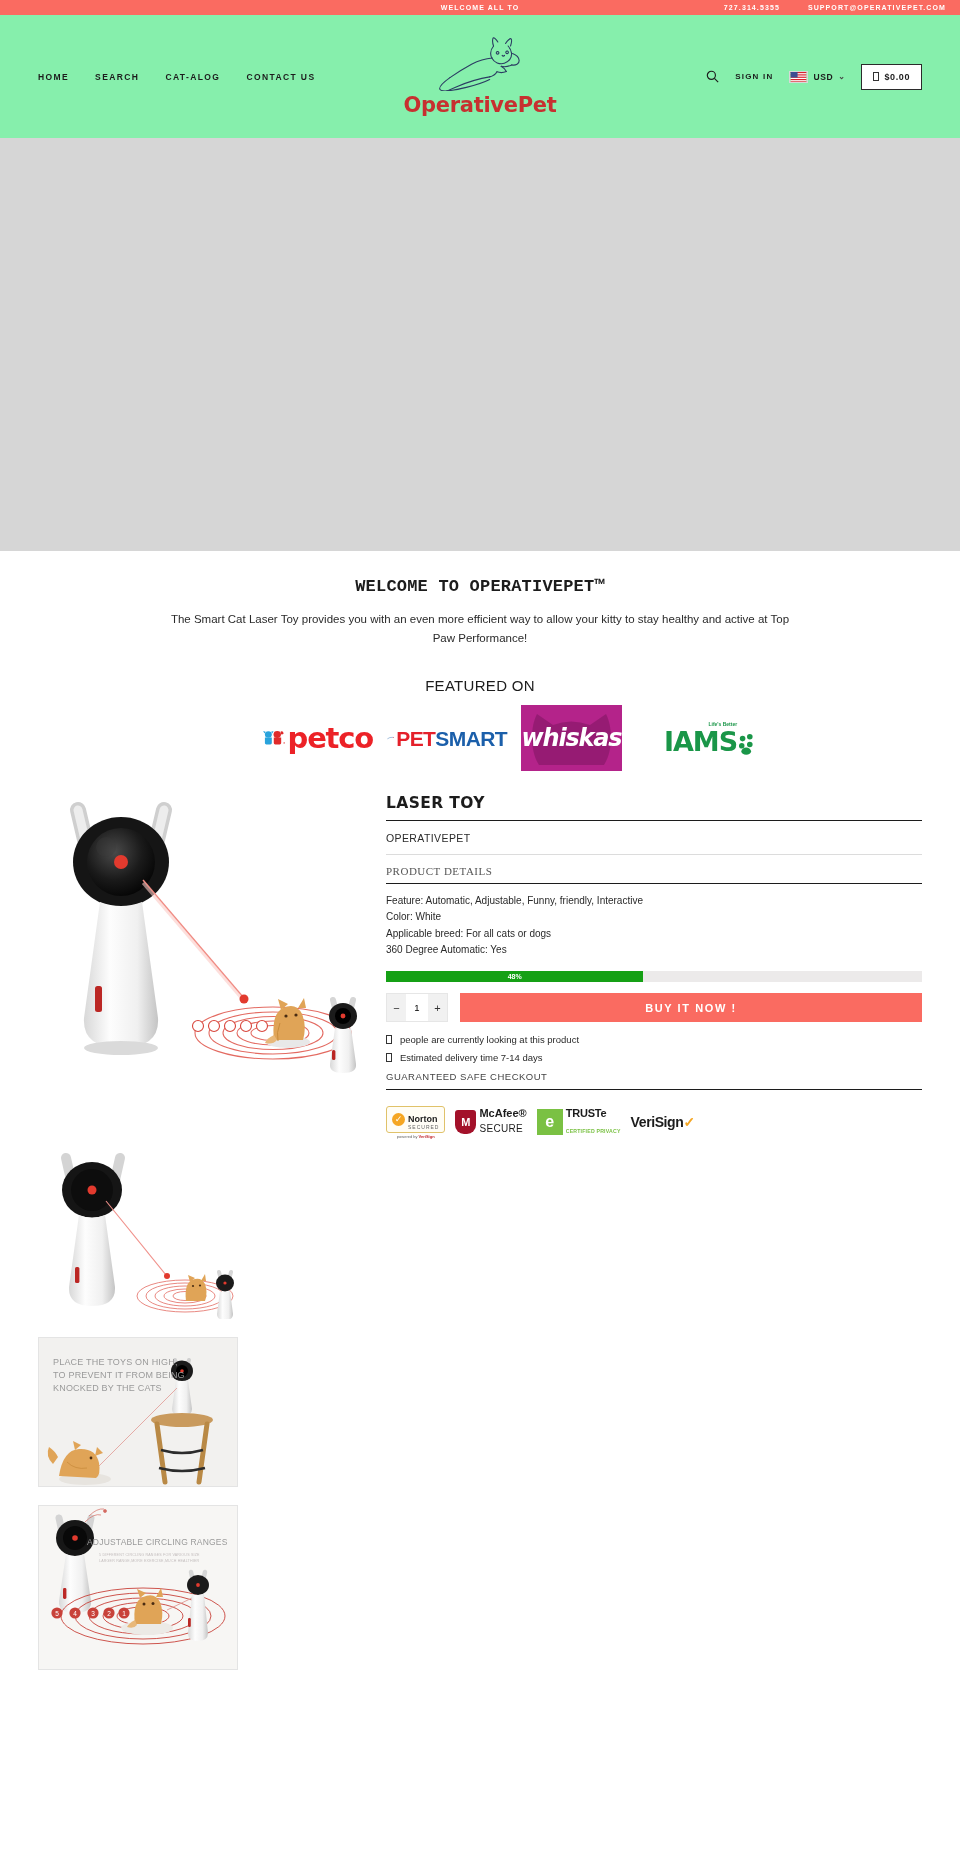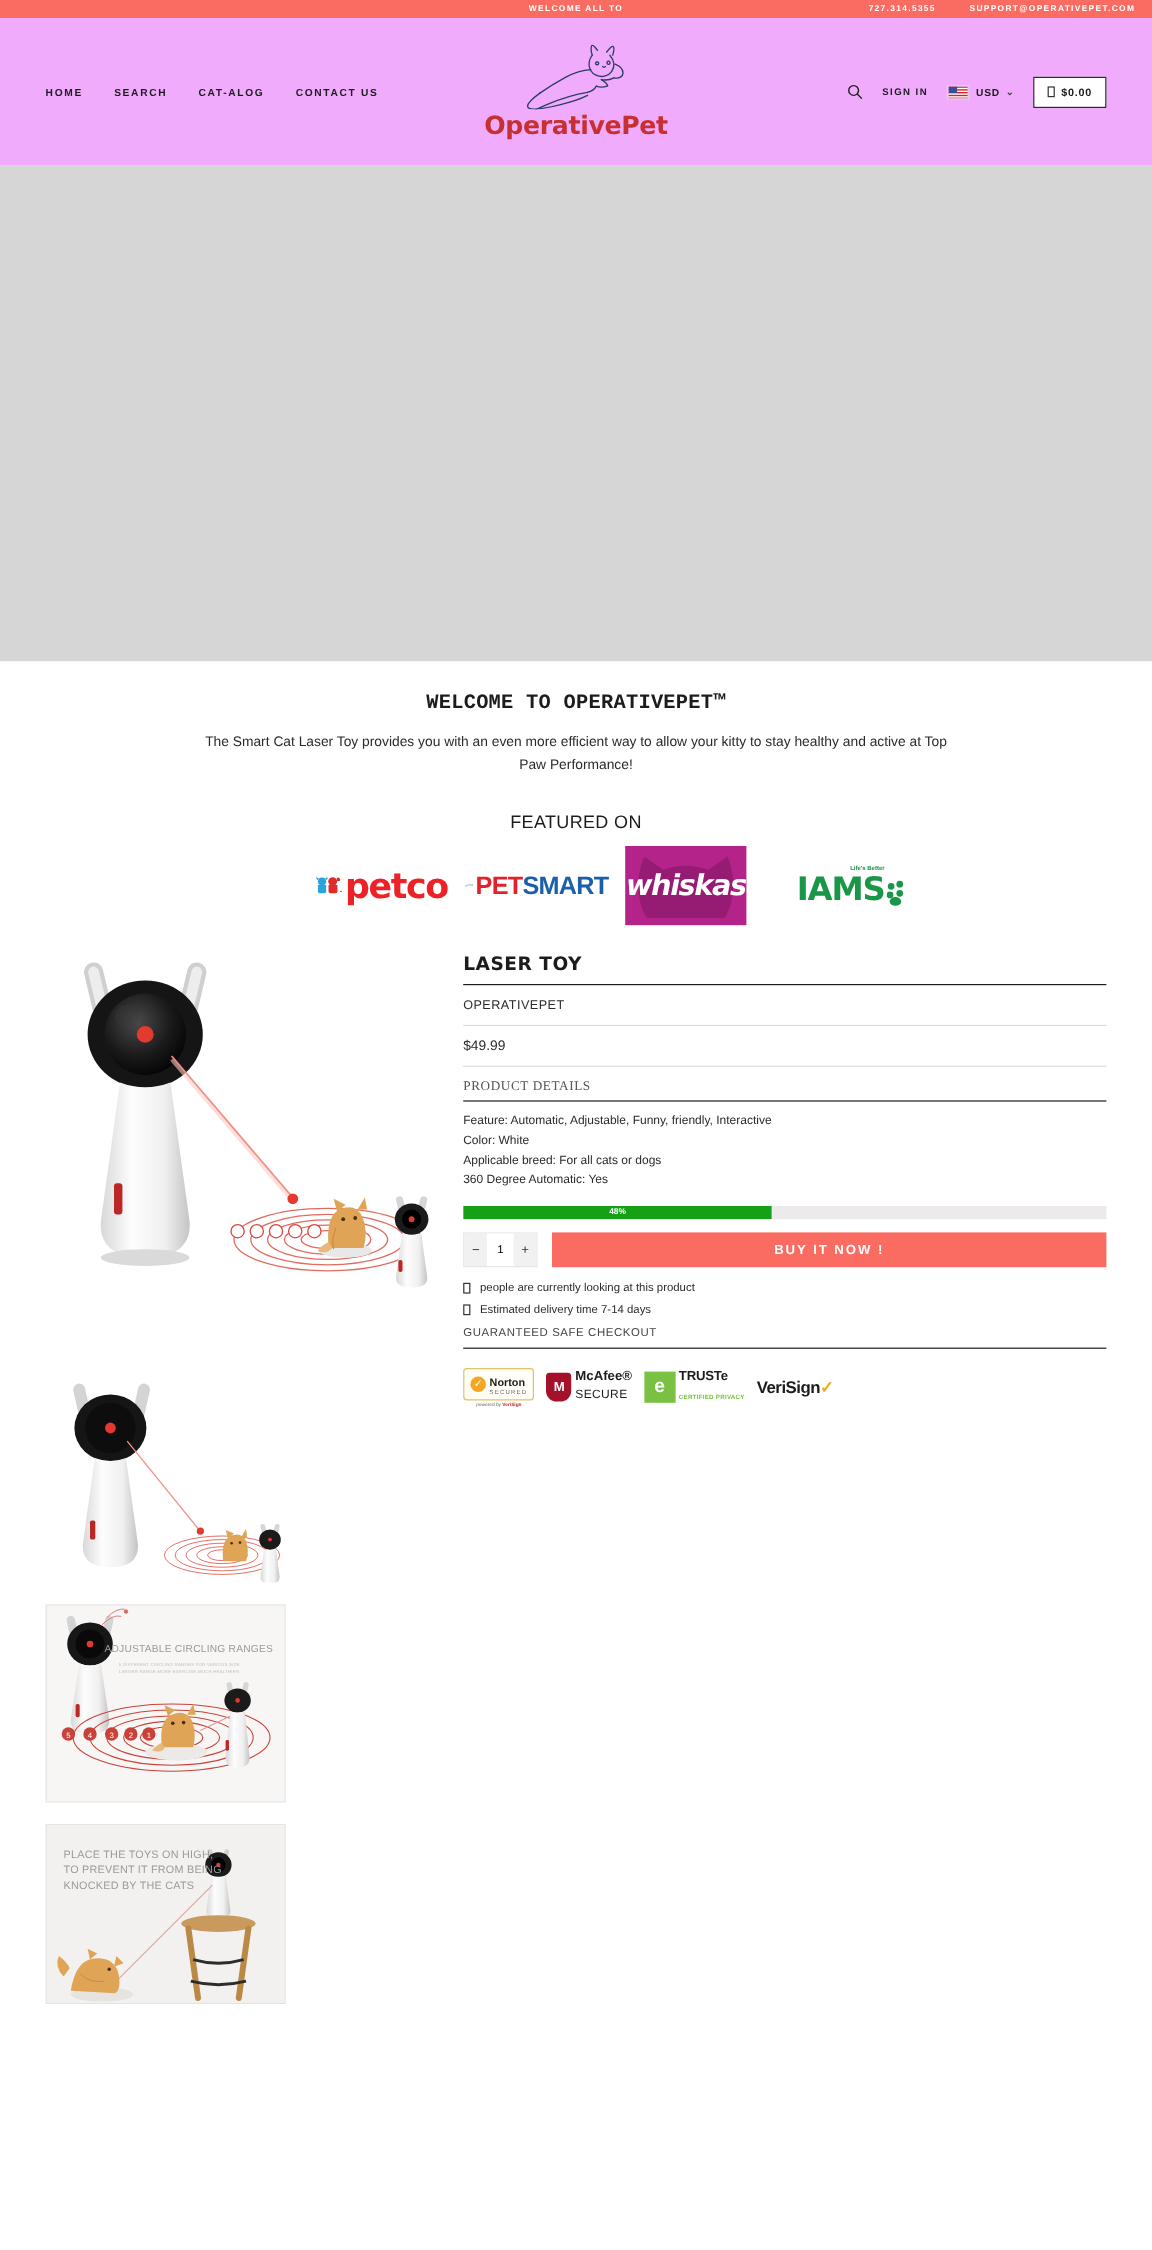--- a/index.html
+++ b/index.html
@@ -38,21 +38,21 @@
   }
   .announce-right span { white-space: nowrap; }
 
   
   .header {
     height: 123px;
     display: flex;
     align-items: center;
     padding: 0 38px;
     position: relative;
-    background: #f0abfc;
+    background: #86efac;
   }
   .nav {
     display: flex;
     gap: 26px;
     align-items: center;
   }
   .nav a {
     font-size: 8.5px;
     font-weight: 700;
     letter-spacing: 1.4px;
@@ -614,20 +614,50 @@
           </g>
           <g>
             <path d="M181 128 l2 8 M193 128 l-2 8" stroke="#d6d6d6" stroke-width="4" stroke-linecap="round" fill="none"></path>
             <ellipse cx="187" cy="139" rx="9" ry="8.5" fill="#1b1b1b"></ellipse>
             <circle cx="187" cy="139" r="1.6" fill="#e23a2e"></circle>
             <path d="M182 147 q5 2 10 0 l3 23 q0 6 -8 6 q-8 0 -8 -6 z" fill="url(#bodyg)"></path>
           </g>
         </svg>
       </div>
 
+      <div class="thumb" style="height:150px;">
+        <svg viewBox="0 0 200 150" width="200" height="150">
+          <rect width="200" height="150" fill="#f2f1ef"></rect>
+          <g>
+            <path d="M136 22 l2 7 M150 22 l-2 7" stroke="#d0d0d0" stroke-width="4" stroke-linecap="round" fill="none"></path>
+            <ellipse cx="143" cy="33" rx="11" ry="10.5" fill="#1b1b1b"></ellipse>
+            <circle cx="143" cy="33" r="6" fill="#000"></circle>
+            <circle cx="143" cy="33" r="1.8" fill="#e23a2e"></circle>
+            <path d="M137 42 q6 2 12 0 l4 29 q0 7 -10 7 q-10 0 -10 -7 z" fill="url(#bodyg)"></path>
+          </g>
+          <ellipse cx="143" cy="82" rx="31" ry="7" fill="#c99a5d"></ellipse>
+          <path d="M118 86 l8 58 M168 86 l-8 58" stroke="#b98945" stroke-width="5" fill="none" stroke-linecap="round"></path>
+          <path d="M122 112 q21 6 42 0" stroke="#2c2c2c" stroke-width="2.4" fill="none"></path>
+          <path d="M120 130 q23 6 46 0" stroke="#2c2c2c" stroke-width="2.4" fill="none"></path>
+          <path d="M138 50 L48 140" stroke="#e2a39d" stroke-width="0.9" fill="none"></path>
+          <g>
+            <ellipse cx="46" cy="141" rx="26" ry="6" fill="#e7e4df"></ellipse>
+            <path d="M20 138 q4 -26 20 -27 q17 -1 20 14 q2 12 -3 15 z" fill="#e0a457"></path>
+            <path d="M14 126 q-8 -8 -4 -17 q6 4 9 10" fill="#e0a457"></path>
+            <path d="M56 118 l2 -9 l6 6 z" fill="#e0a457"></path>
+            <path d="M36 112 l-2 -9 l8 4 z" fill="#e0a457"></path>
+            <circle cx="52" cy="120" r="1.4" fill="#4a2c12"></circle>
+            <path d="M28 124 q8 8 20 6" stroke="#c98c3c" stroke-width="0.8" fill="none"></path>
+          </g>
+        </svg>
+        <div class="thumb-cap" style="top:18px;left:14px;white-space:pre-line;font-size:9px;">PLACE THE TOYS ON HIGH,
+TO PREVENT IT FROM BEING
+KNOCKED BY THE CATS</div>
+      </div>
+
       <div class="thumb">
         <svg viewBox="0 0 200 165" width="200" height="165">
           <rect width="200" height="165" fill="#f7f6f4"></rect>
           <path d="M20 12 l3 14 M52 12 l-3 14" stroke="#d4d4d4" stroke-width="7" fill="none" stroke-linecap="round"></path>
           <ellipse cx="36" cy="32" rx="19" ry="18" fill="#171717"></ellipse>
           <circle cx="36" cy="32" r="12" fill="#090909"></circle>
           <circle cx="36" cy="32" r="2.8" fill="#e23a2e"></circle>
           <path d="M27 48 q9 4 18 0 l7 47 q1 12 -16 12 q-17 0 -16 -12 z" fill="url(#bodyg)"></path>
           <rect x="24" y="82" width="3.4" height="11" rx="1.4" fill="#bb2724"></rect>
           <g stroke="#d46a62" stroke-width="0.7" fill="none">
@@ -670,57 +700,26 @@
             <circle cx="159" cy="79" r="1.9" fill="#e23a2e"></circle>
             <path d="M153 88 q6 2 12 0 l4 39 q0 8 -10 8 q-10 0 -10 -8 z" fill="url(#bodyg)"></path>
             <rect x="149" y="112" width="2.8" height="9" rx="1.2" fill="#bb2724"></rect>
           </g>
         </svg>
         <div class="thumb-cap" style="top:30px;left:48px;">ADJUSTABLE CIRCLING RANGES</div>
         <div class="thumb-sub" style="top:46px;left:60px;white-space:pre-line;">5 DIFFERENT CIRCLING RANGES FOR VARIOUS SIZE
 LARGER RANGE,MORE EXERCISE,MUCH HEALTHIER</div>
       </div>
 
-      <div class="thumb" style="height:150px;">
-        <svg viewBox="0 0 200 150" width="200" height="150">
-          <rect width="200" height="150" fill="#f2f1ef"></rect>
-          <g>
-            <path d="M136 22 l2 7 M150 22 l-2 7" stroke="#d0d0d0" stroke-width="4" stroke-linecap="round" fill="none"></path>
-            <ellipse cx="143" cy="33" rx="11" ry="10.5" fill="#1b1b1b"></ellipse>
-            <circle cx="143" cy="33" r="6" fill="#000"></circle>
-            <circle cx="143" cy="33" r="1.8" fill="#e23a2e"></circle>
-            <path d="M137 42 q6 2 12 0 l4 29 q0 7 -10 7 q-10 0 -10 -7 z" fill="url(#bodyg)"></path>
-          </g>
-          <ellipse cx="143" cy="82" rx="31" ry="7" fill="#c99a5d"></ellipse>
-          <path d="M118 86 l8 58 M168 86 l-8 58" stroke="#b98945" stroke-width="5" fill="none" stroke-linecap="round"></path>
-          <path d="M122 112 q21 6 42 0" stroke="#2c2c2c" stroke-width="2.4" fill="none"></path>
-          <path d="M120 130 q23 6 46 0" stroke="#2c2c2c" stroke-width="2.4" fill="none"></path>
-          <path d="M138 50 L48 140" stroke="#e2a39d" stroke-width="0.9" fill="none"></path>
-          <g>
-            <ellipse cx="46" cy="141" rx="26" ry="6" fill="#e7e4df"></ellipse>
-            <path d="M20 138 q4 -26 20 -27 q17 -1 20 14 q2 12 -3 15 z" fill="#e0a457"></path>
-            <path d="M14 126 q-8 -8 -4 -17 q6 4 9 10" fill="#e0a457"></path>
-            <path d="M56 118 l2 -9 l6 6 z" fill="#e0a457"></path>
-            <path d="M36 112 l-2 -9 l8 4 z" fill="#e0a457"></path>
-            <circle cx="52" cy="120" r="1.4" fill="#4a2c12"></circle>
-            <path d="M28 124 q8 8 20 6" stroke="#c98c3c" stroke-width="0.8" fill="none"></path>
-          </g>
-        </svg>
-        <div class="thumb-cap" style="top:18px;left:14px;white-space:pre-line;font-size:9px;">PLACE THE TOYS ON HIGH,
-TO PREVENT IT FROM BEING
-KNOCKED BY THE CATS</div>
-      </div>
-
     </div>
   </div>
 
   <div class="info">
     <h2 class="rule">LASER TOY</h2>
     <div class="vendor">OPERATIVEPET</div>
-    <div class="price">$49.99</div>
     <div class="details-label rule">PRODUCT DETAILS</div>
 
     <div class="specs">
       <div>Feature: Automatic, Adjustable, Funny, friendly, Interactive</div>
       <div>Color: White</div>
       <div>Applicable breed: For all cats or dogs</div>
       <div>360 Degree Automatic: Yes</div>
     </div>
 
     <div class="progress-wrap">

